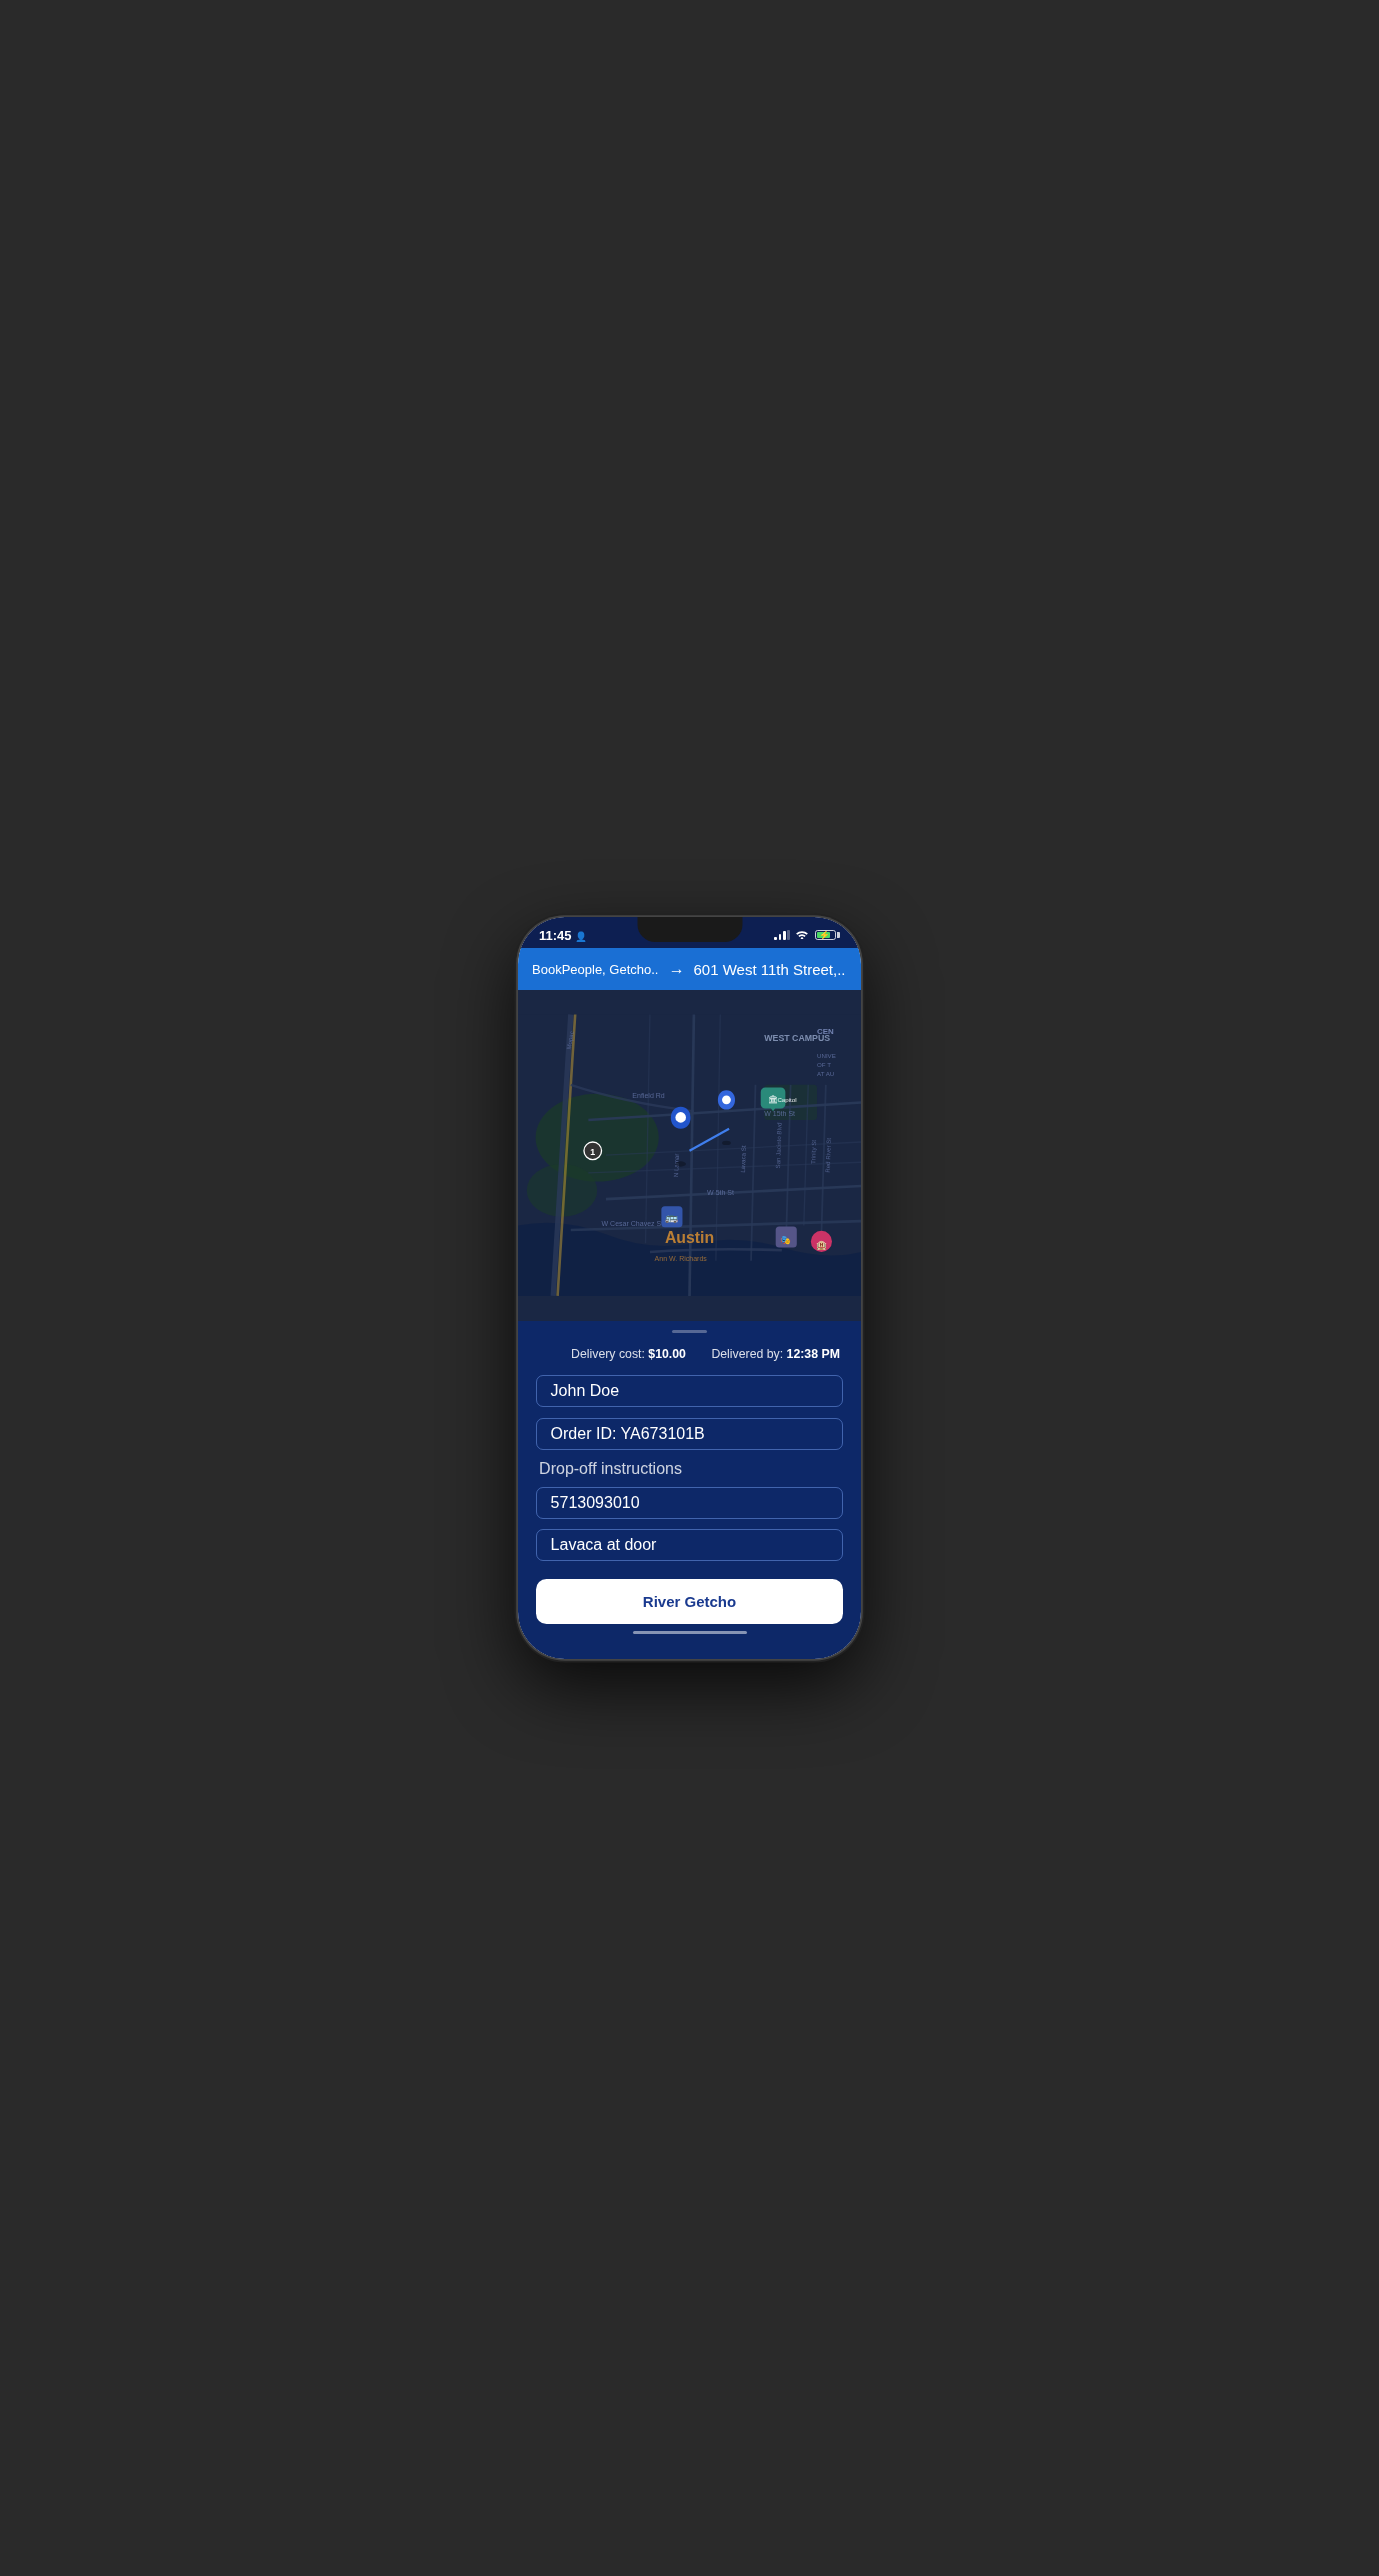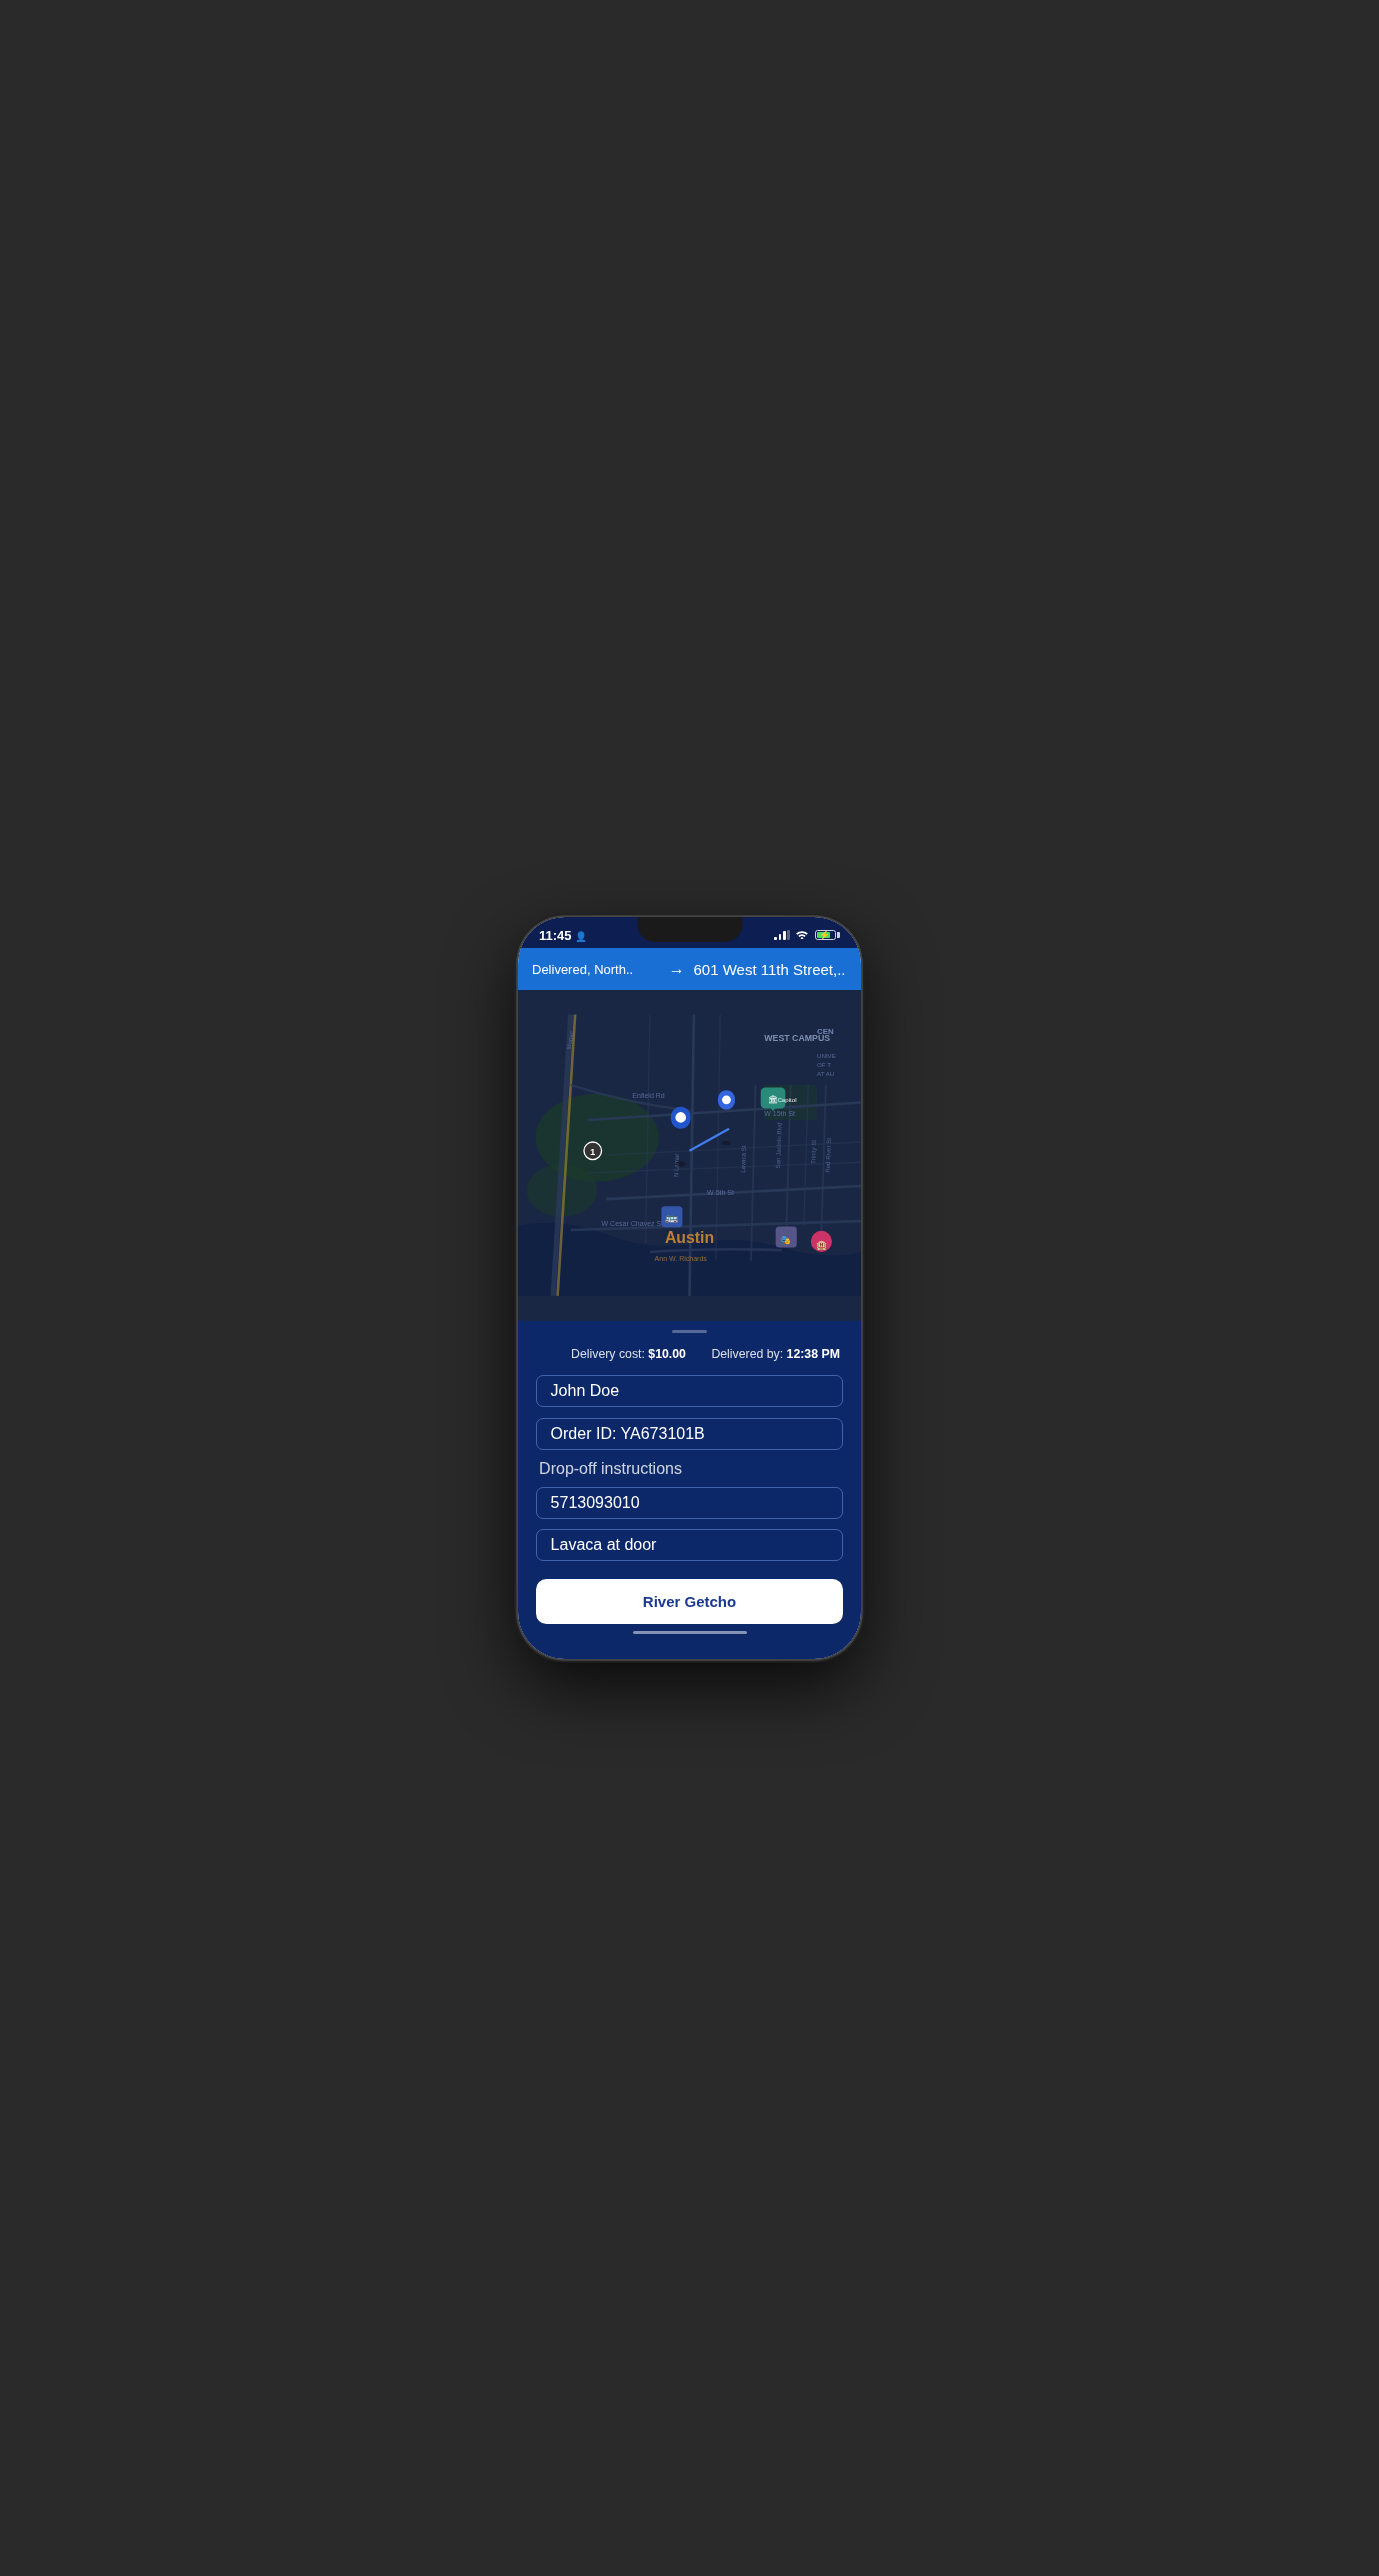--- a/index.html
+++ b/index.html
@@ -329,21 +329,21 @@
           <div class="battery-body">
             <div class="battery-fill"></div>
             <span class="lightning">⚡</span>
           </div>
           <div class="battery-tip"></div>
         </div>
       </div>
     </div>
 
     <div class="route-bar">
-      <span class="route-from">Delivered, North..</span>
+      <span class="route-from">BookPeople, Getcho..</span>
       <span class="route-arrow">→</span>
       <span class="route-to">601 West 11th Street,..</span>
     </div>
 
     <div class="map-container">
       <div class="map-bg">
         <svg class="map-svg" viewBox="0 0 390 320" xmlns="http://www.w3.org/2000/svg">
 
           <rect width="390" height="320" fill="#1a2744"></rect>
 

